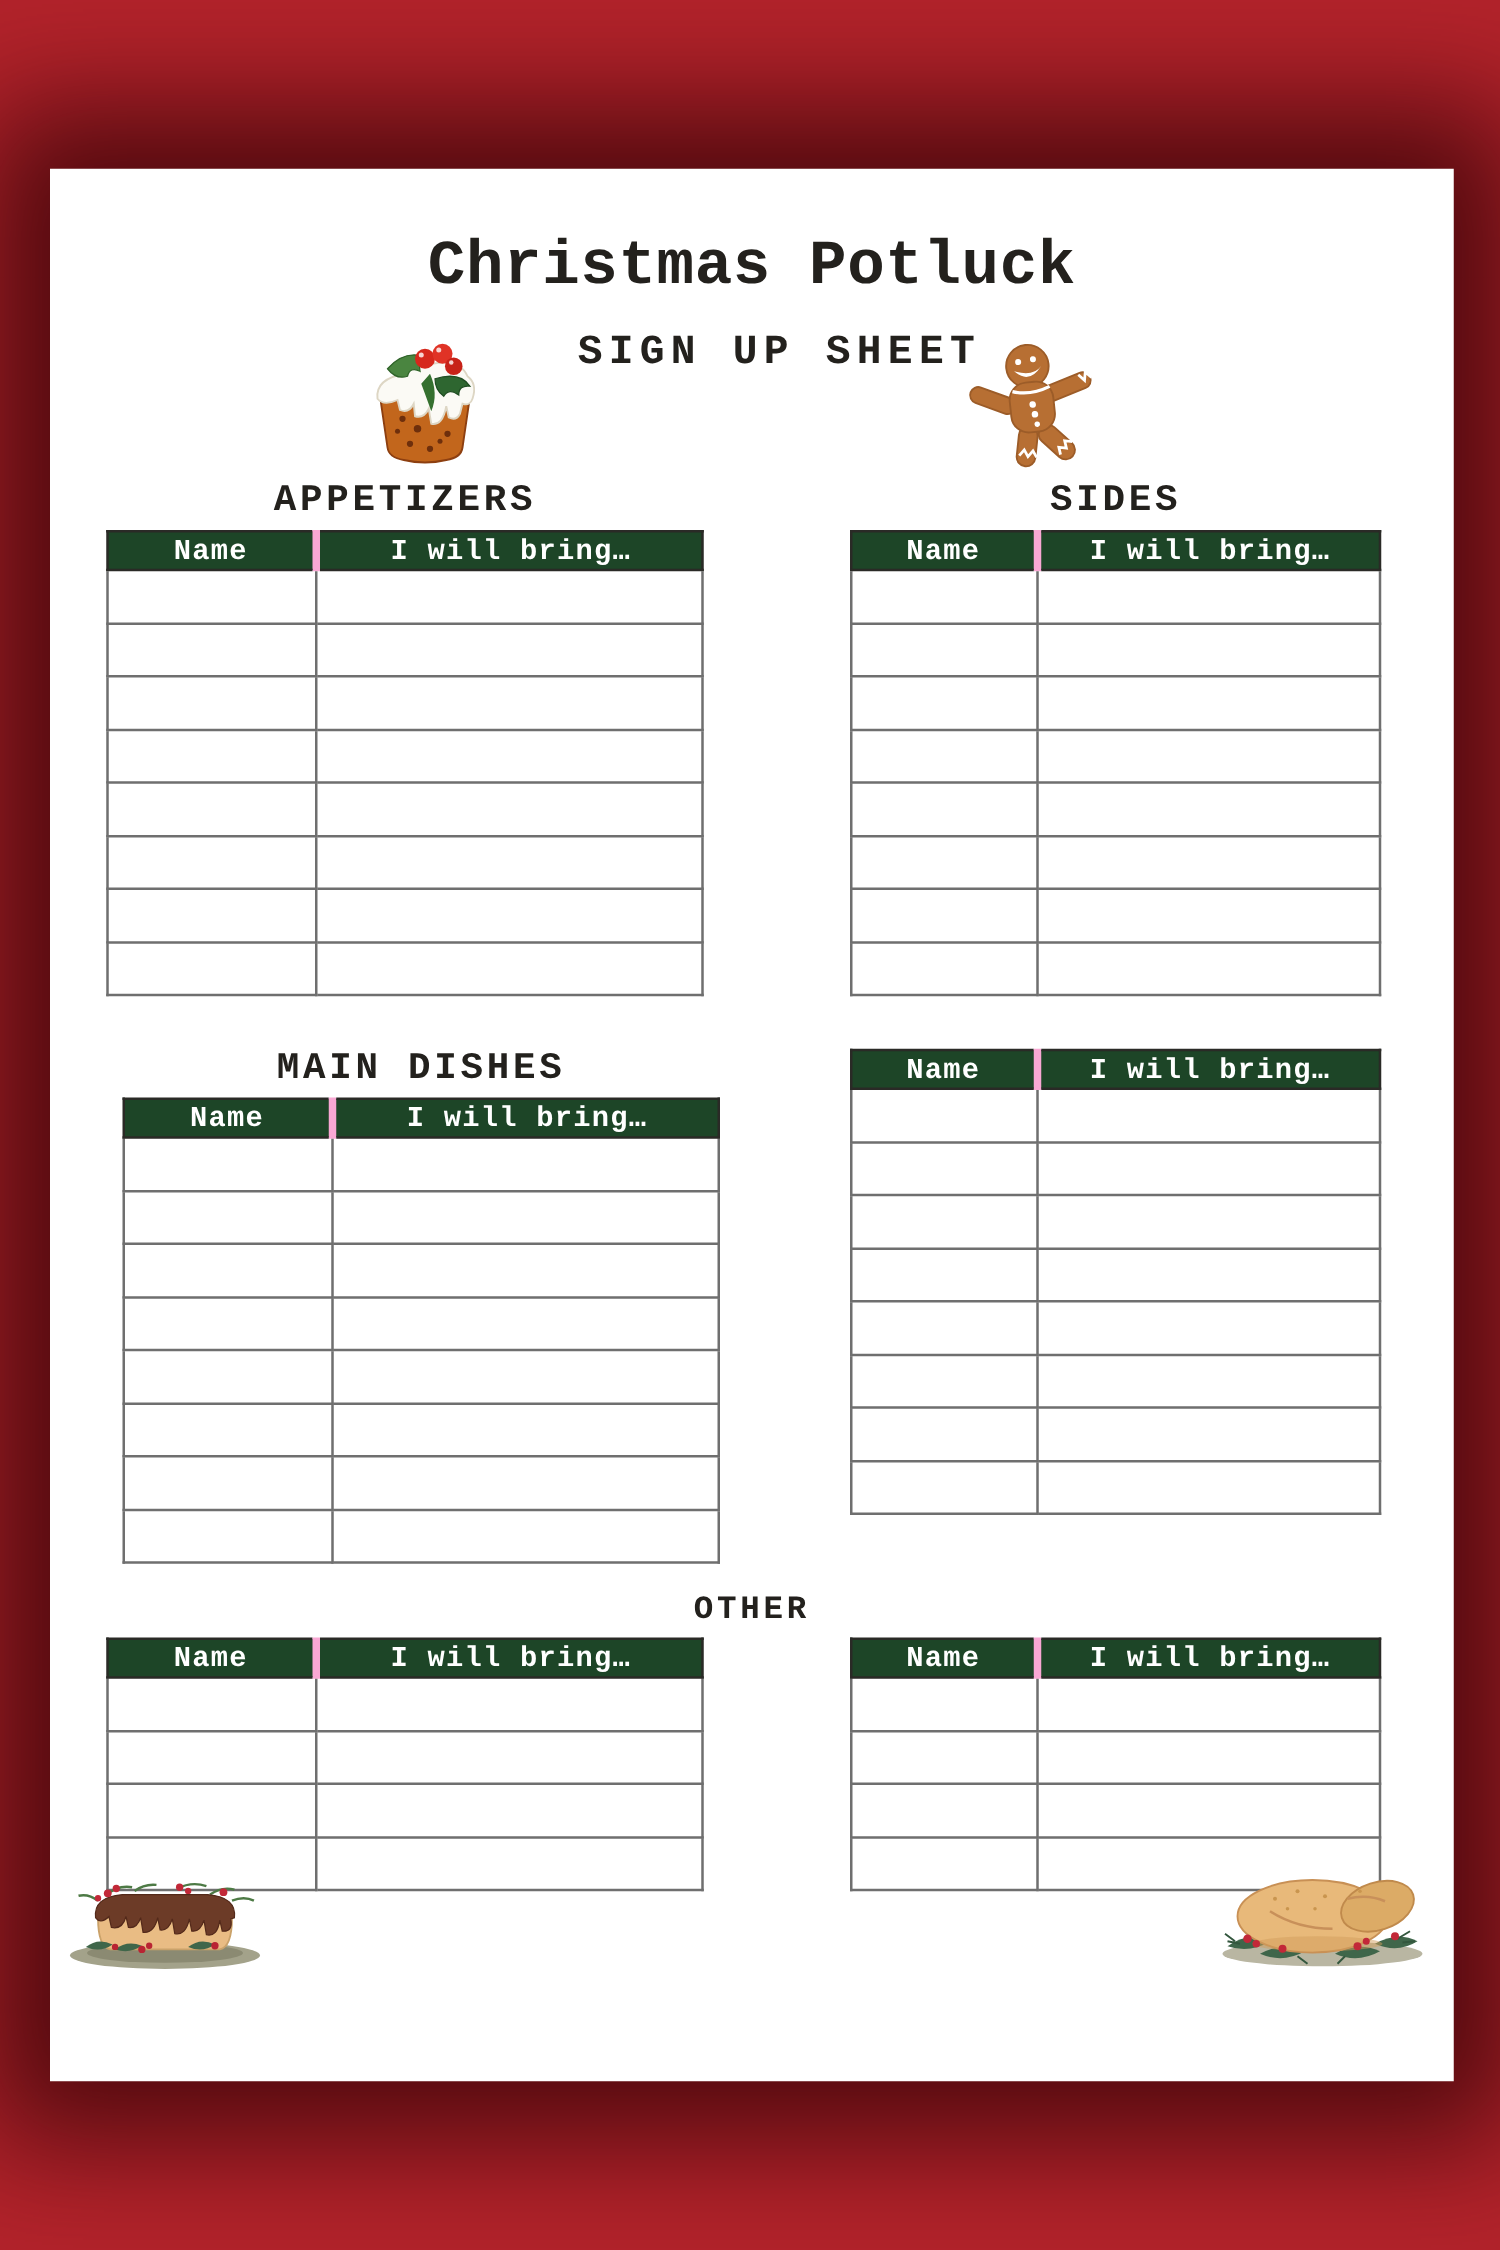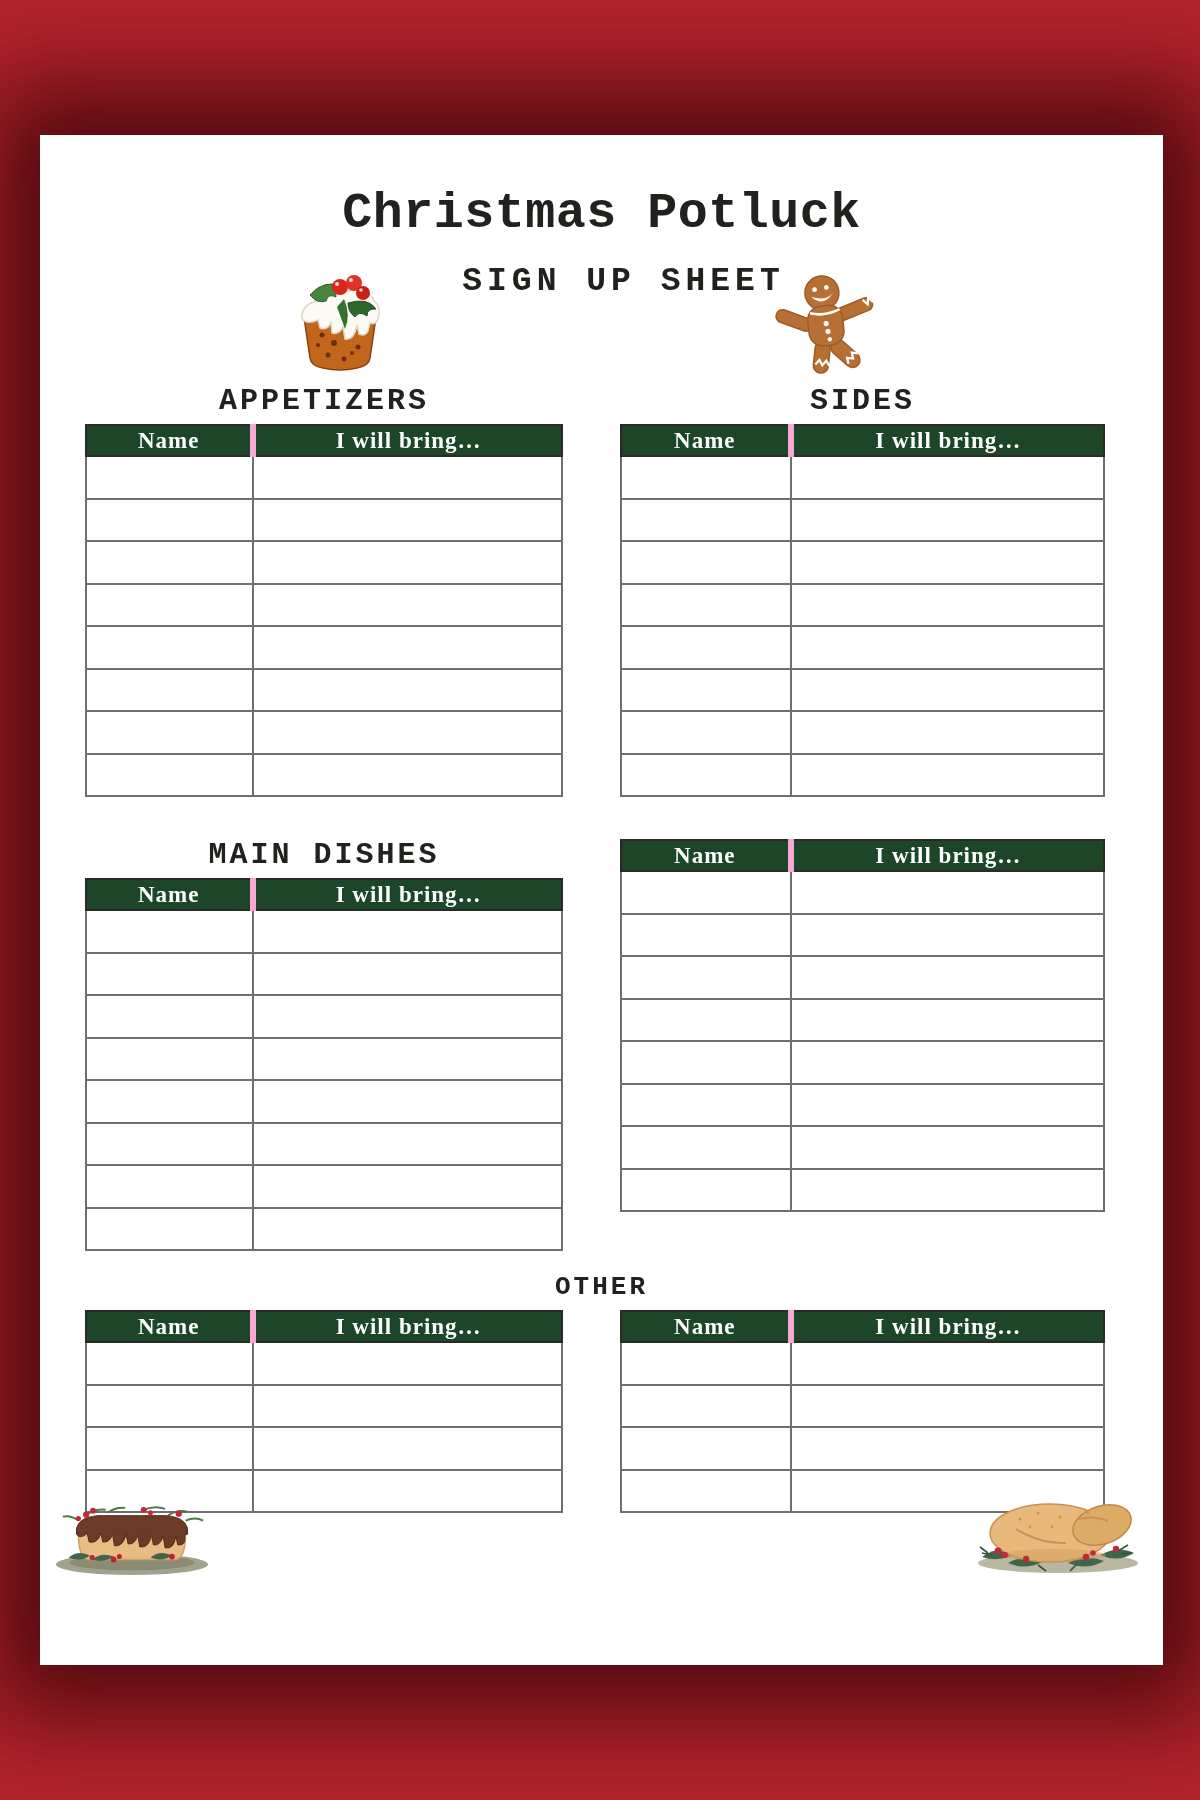--- a/index.html
+++ b/index.html
@@ -25,33 +25,33 @@
   .deco{position:absolute;}
   .deco-pudding{left:248px;top:138px;width:104px;height:100px;}
   .deco-gingerbread{left:733px;top:133px;width:118px;height:108px;}
   .deco-yulelog{left:8px;top:1368px;width:168px;height:76px;}
   .deco-turkey{left:928px;top:1356px;width:180px;height:88px;}
   .sections{
     display:flex;justify-content:space-between;
     padding:0 58px 0 45px;
   }
   .row1{margin-top:85px;}
-  .row2{margin-top:42px;}
+  .row2{margin-top:42px;margin-left:13px;}
   .row3{margin-top:7px;}
   .sec-left{width:478px;}
-  .sec-right{width:485px;}
+  .sec-right{width:425px;}
   h2.sec-title{
     margin:0 0 7px;text-align:center;
     font-size:30px;font-weight:bold;line-height:32px;letter-spacing:3px;color:#23211d;
   }
   .other-title{
     margin:20px 0 0;text-align:center;
     font-size:26px;font-weight:bold;line-height:32px;letter-spacing:3px;color:#23211d;
   }
-  table{width:100%;border-collapse:collapse;table-layout:fixed;font-family:Liberation Serif, serif;}
+  table{width:100%;border-collapse:collapse;table-layout:fixed;}
   th{
     background:#1d4527;color:#ffffff;
     font-size:23px;font-weight:bold;letter-spacing:1px;
     height:29px;padding:0;text-align:center;vertical-align:middle;
     border:2px solid #2a2a26;
   }
   th.c-name{width:34.3%;}
   th.c-bring{border-left:6px solid #f9a8d4;}
   td{
     height:40.5px;padding:0;background:#ffffff;

